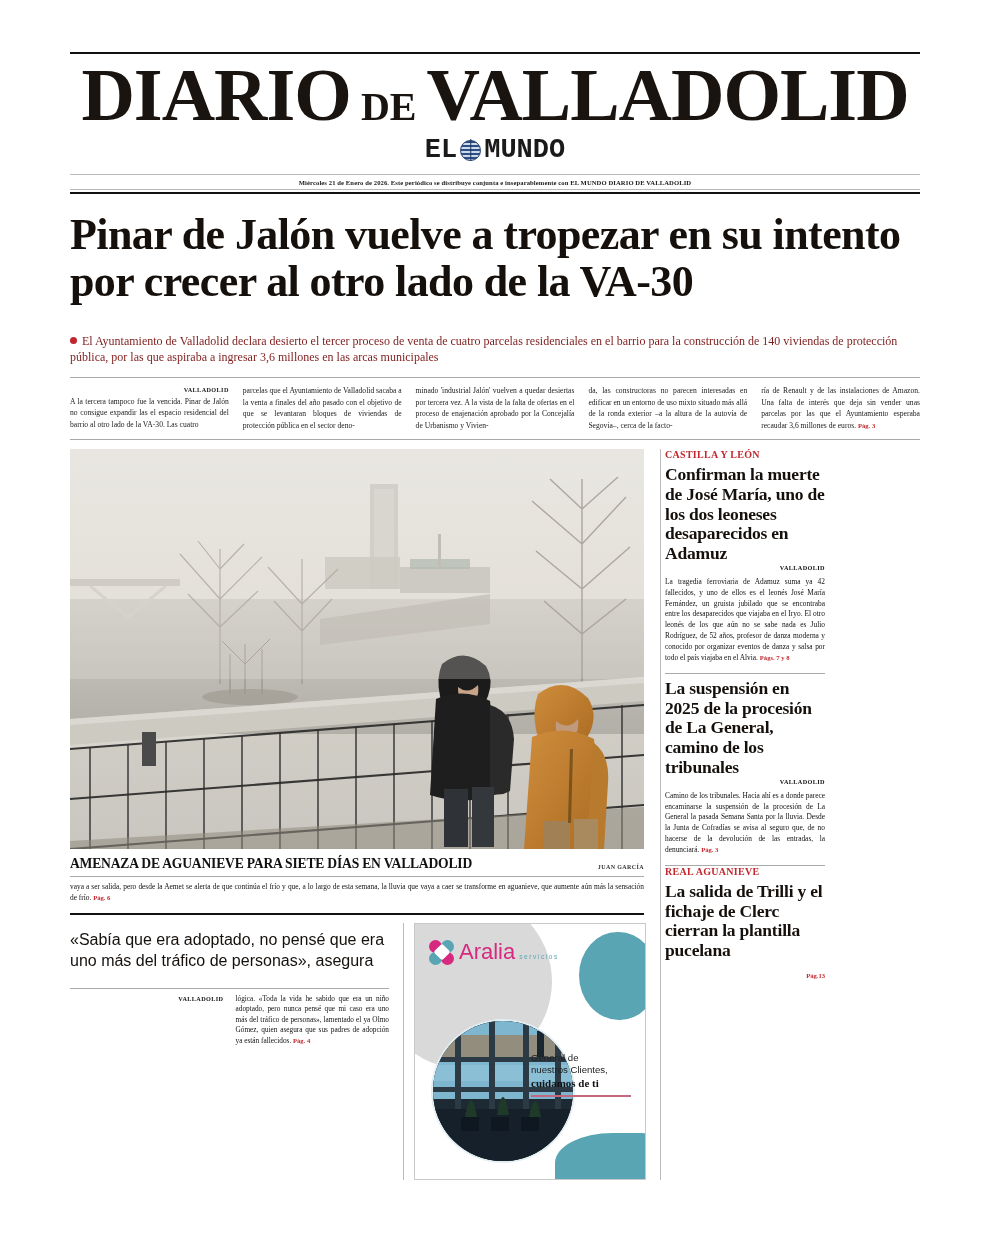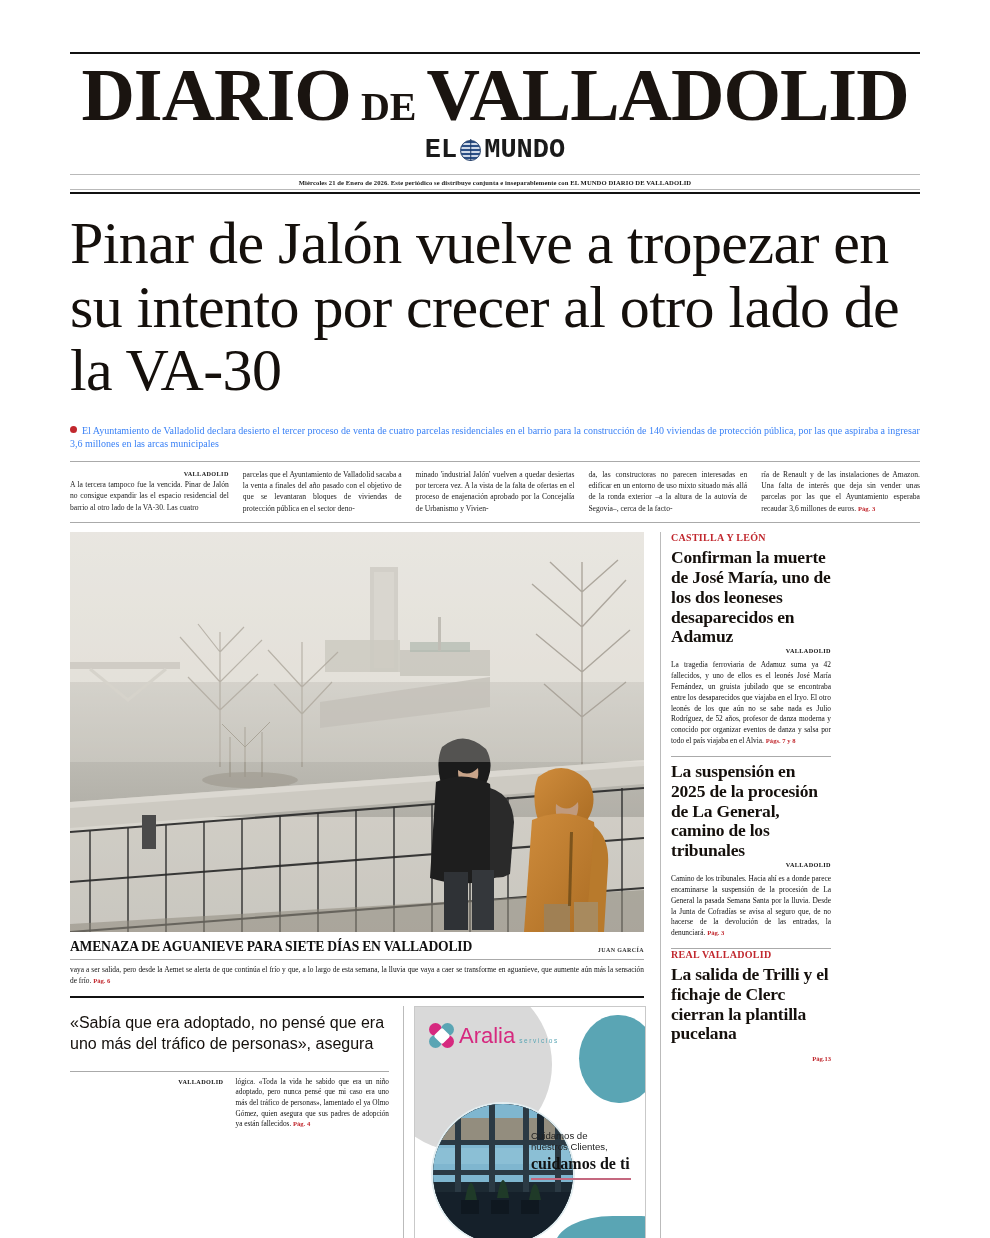--- a/index.html
+++ b/index.html
@@ -17,37 +17,37 @@
      background:
        repeating-linear-gradient(to bottom,#2b4f86 0 2px,#cfd9e8 2px 4px);
      border:1.5px solid #1d3a66;vertical-align:middle;}
   .globe:after{content:"";position:absolute;left:50%;top:-1.5px;bottom:-1.5px;width:1.5px;background:#1d3a66;transform:translateX(-50%);}
   .rule-thin{border-top:1px solid #b9b9b9;margin-top:9px;}
   .dateline{text-align:center;font-size:6.6px;font-weight:700;letter-spacing:0.1px;padding:4px 0 3px;color:#1a1a1a;}
   .rule-thin2{border-top:1px solid #b9b9b9;}
   .rule-black{border-top:2px solid #111;margin-top:2px;}
 
   
-  .lead-hl{font-weight:400;font-size:60px;line-height:1.06;letter-spacing:-0.6px;margin:18px 0 0;color:#15100c;}
-  .lead-sub{font-size:10px;line-height:1.33;margin-top:21px;color:#3b82f6;}
+  .lead-hl{font-weight:700;font-size:44px;line-height:1.06;letter-spacing:-0.6px;margin:18px 0 0;color:#15100c;}
+  .lead-sub{font-size:12px;line-height:1.33;margin-top:28px;color:#7f1d1d;}
   .bullet{display:inline-block;width:7px;height:7px;border-radius:50%;background:#c1272d;margin-right:5px;vertical-align:1px;}
 
   .rule-lead{border-top:1px solid #aaa;margin-top:10px;}
 
   .cols4{display:flex;gap:14px;margin-top:7px;}
   .col{flex:1;font-size:7.6px;line-height:1.5;text-align:justify;color:#1a1a1a;}
   .kicker-loc{font-weight:700;font-size:6.2px;letter-spacing:0.4px;text-align:right;display:block;margin-bottom:1px;}
   .pag{color:#c1272d;font-weight:700;font-size:6.6px;white-space:nowrap;}
 
   .rule-after4{border-top:1px solid #aaa;margin-top:8px;}
 
   
   .main{display:flex;gap:16px;margin-top:9px;}
   .left{width:574px;}
-  .right{width:160px;border-left:1px solid #bbb;padding-left:10px;}
+  .right{width:160px;border-left:1px solid #bbb;padding-left:4px;}
 
   
   .photo{position:relative;width:574px;height:400px;overflow:hidden;background:#d8d6d0;}
   .cap-hl{font-weight:700;font-size:13.6px;letter-spacing:-0.2px;margin-top:7px;display:flex;justify-content:space-between;align-items:flex-end;gap:8px;}
   .credit{font-size:6px;font-weight:700;letter-spacing:0.4px;color:#333;white-space:nowrap;padding-bottom:2px;}
   .cap-rule{border-top:1px solid #aaa;margin-top:4px;}
   .cap-cols{display:flex;gap:14px;margin-top:5px;}
   .cap-col{flex:1;font-size:7.4px;line-height:1.48;text-align:justify;}
 
   .sec-rule{border-top:2px solid #111;margin-top:9px;}
@@ -79,21 +79,21 @@
   .ad-mark .p1{background:#d6297f;left:0;top:0;}
   .ad-mark .p2{background:#5aa5b4;right:0;top:0;}
   .ad-mark .p3{background:#5aa5b4;left:0;bottom:0;}
   .ad-mark .p4{background:#d6297f;right:0;bottom:0;}
   .ad-mark b{position:absolute;left:6.5px;top:6.5px;width:12px;height:12px;background:#fff;border-radius:2px;transform:rotate(45deg);display:block;}
   .ad-name{font-family:"Liberation Sans",sans-serif;font-size:22px;color:#d6297f;line-height:1;}
   .ad-sub{font-family:"Liberation Sans",sans-serif;font-size:6.5px;color:#5aa5b4;letter-spacing:1.6px;margin-top:2px;}
   .ad-photo{position:absolute;left:18px;bottom:18px;width:140px;height:140px;border-radius:50%;overflow:hidden;background:#24313c;box-shadow:0 0 0 2px #e3eef1;}
   .ad-tag{position:absolute;right:14px;bottom:82px;width:100px;}
   .ad-tag .l1,.ad-tag .l2{font-family:"Liberation Sans",sans-serif;font-size:9.6px;color:#222;line-height:1.22;}
-  .ad-tag .l3{font-family:"Liberation Serif",serif;font-weight:700;font-size:16px;color:#111;line-height:1.2;margin-top:1px;}
+  .ad-tag .l3{font-family:"Liberation Serif",serif;font-weight:700;font-size:11px;color:#111;line-height:1.2;margin-top:1px;}
   .ad-tag .bar{border-top:2px solid #c4687f;margin-top:5px;width:100px;}
 </style>
 </head>
 <body>
 
 <div class="page">
 
   <div class="masthead-rule"></div>
   <div class="masthead">
     <span class="mh-word">DIARIO</span>
@@ -292,21 +292,21 @@
                     <rect x="58" y="96" width="18" height="14"></rect>
                   <rect x="88" y="96" width="18" height="14"></rect>
                 </g>
                 <path d="M32 96 q6 -34 12 0 Z" fill="#1f3a28"></path>
                 <path d="M64 94 q6 -36 12 0 Z" fill="#1f3a28"></path>
                 <path d="M96 96 q6 -32 12 0 Z" fill="#1f3a28"></path>
                 <rect x="104" y="10" width="7" height="26" fill="#1a2630"></rect>
               </svg>
             </div>
             <div class="ad-tag">
-              <div class="l1">Cuidamos de</div>
+              <div class="l1">General de</div>
               <div class="l2">nuestros Clientes,</div>
               <div class="l3">cuidamos de ti</div>
               <div class="bar"></div>
             </div>
           </div>
         </div>
       </div>
     </div>
 
     <div class="right">
@@ -322,19 +322,19 @@
 
       <div>
         <div class="rail-hl">La suspensión en 2025 de la procesión de La General, camino de los tribunales</div>
         <span class="kicker-loc">VALLADOLID</span>
         <div class="rail-body"><span>Camino de los tribunales. Hacia ahí es a donde parece encaminarse la suspensión de la procesión de La General la pasada Semana Santa por la lluvia. Desde la Junta de Cofradías se avisa al seguro que, de no hacerse de la devolución de las entradas, la denunciará.</span> <span class="pag">Pág. 3</span></div>
       </div>
 
       <div class="rail-rule"></div>
 
       <div>
-        <div class="rail-kicker">REAL VALLADOLID</div>
+        <div class="rail-kicker">REAL AGUANIEVE</div>
         <div class="rail-hl">La salida de Trilli y el fichaje de Clerc cierran la plantilla pucelana</div>
         <div class="rail-pagline"><span class="pag">Pág.13</span></div>
       </div>
     </div>
   </div>
 </div>
 
 </body></html>

